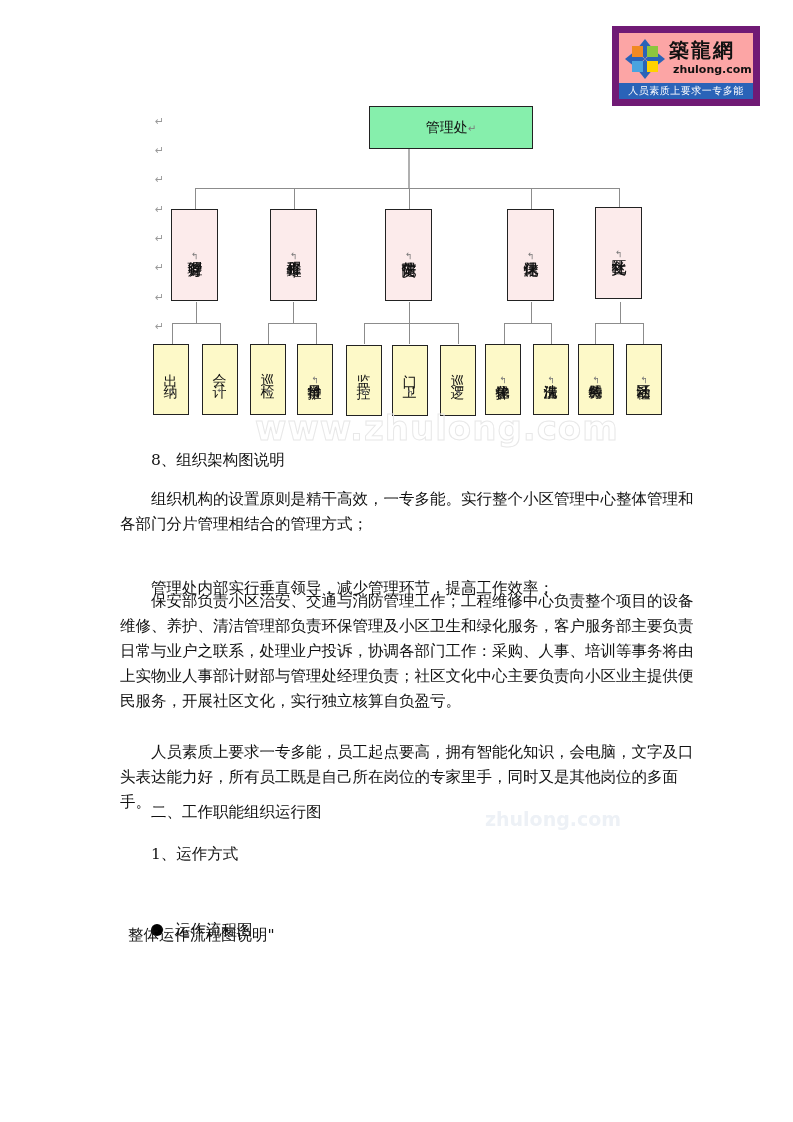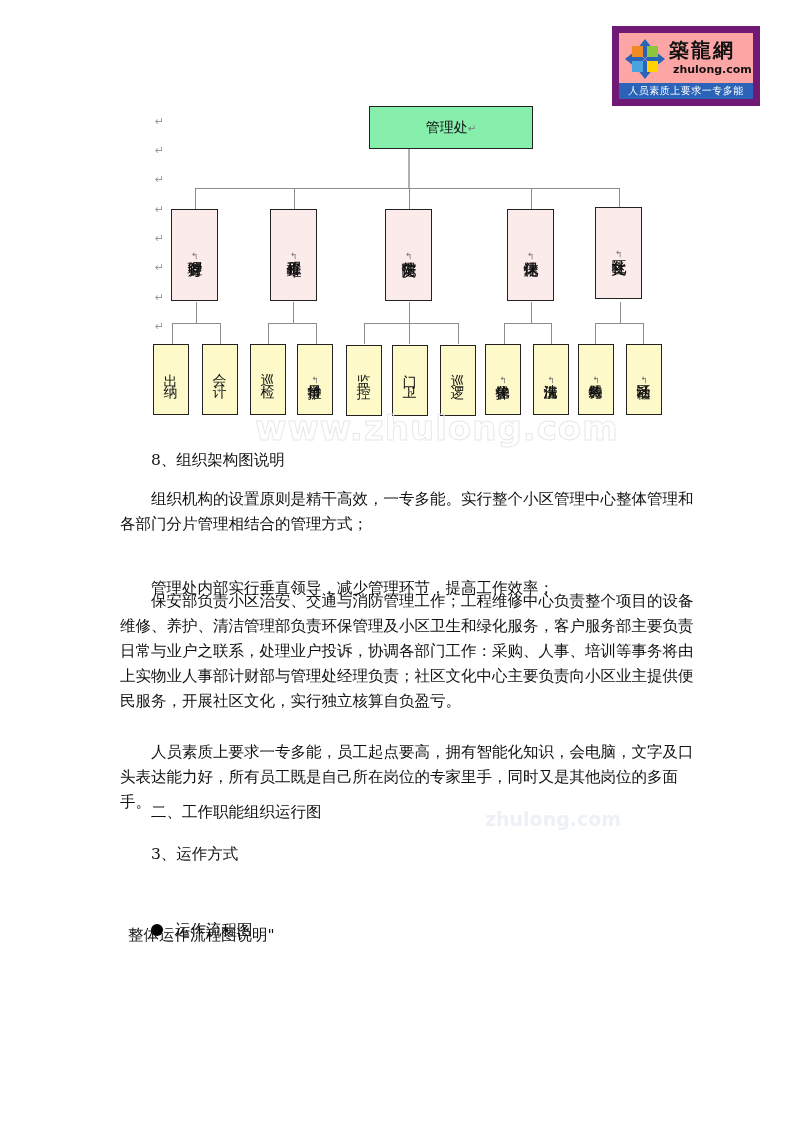--- a/index.html
+++ b/index.html
@@ -190,19 +190,19 @@
 <div class="abs para" style="top:487px;">组织机构的设置原则是精干高效，一专多能。实行整个小区管理中心整体管理和各部门分片管理相结合的管理方式；</div>
 
 <div class="abs para" style="top:576px;">管理处内部实行垂直领导，减少管理环节，提高工作效率；</div>
 
 <div class="abs para" style="top:589px;">保安部负责小区治安、交通与消防管理工作；工程维修中心负责整个项目的设备维修、养护、清洁管理部负责环保管理及小区卫生和绿化服务，客户服务部主要负责日常与业户之联系，处理业户投诉，协调各部门工作：采购、人事、培训等事务将由上实物业人事部计财部与管理处经理负责；社区文化中心主要负责向小区业主提供便民服务，开展社区文化，实行独立核算自负盈亏。</div>
 
 <div class="abs para" style="top:740px;">人员素质上要求一专多能，员工起点要高，拥有智能化知识，会电脑，文字及口头表达能力好，所有员工既是自己所在岗位的专家里手，同时又是其他岗位的多面手。</div>
 
 <div class="abs heading" style="top:802px;">二、工作职能组织运行图</div>
 
-<div class="abs heading" style="top:844px;">3、运作方式</div>
+<div class="abs heading" style="top:844px;">1、运作方式</div>
 
 <div class="abs heading" style="top:920px;">
   <span class="bullet"></span><span>运作流程图</span>
 </div>
 
 <div class="abs noindent" style="top:925px;">整体运作流程图说明"</div>
 
 </body></html>

